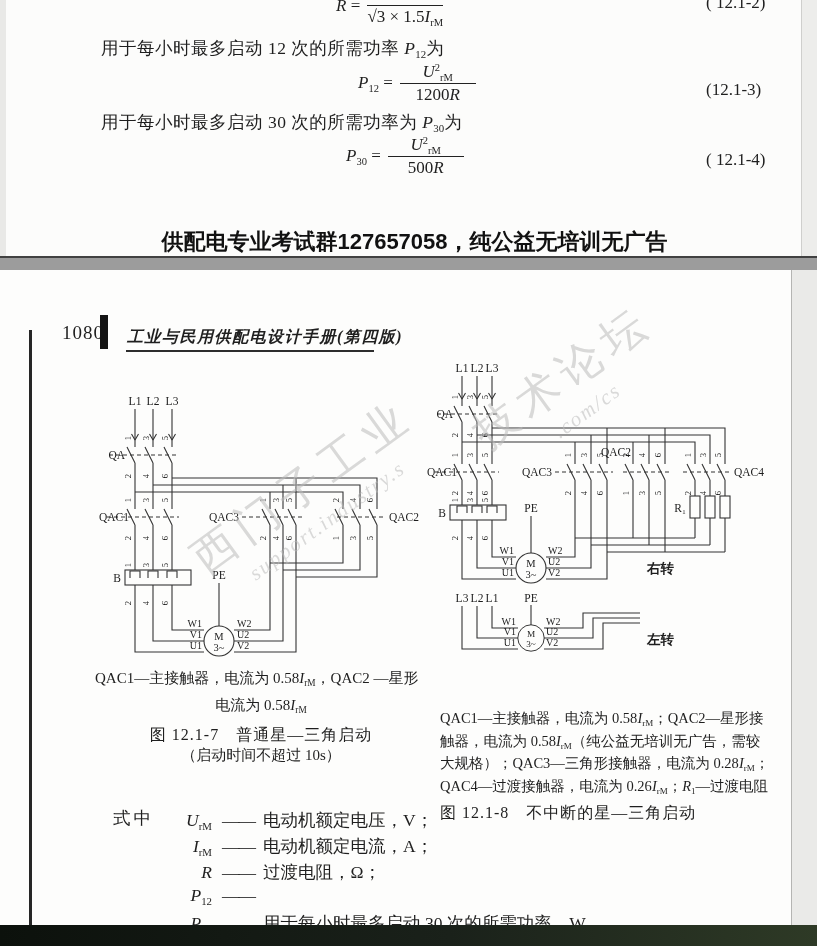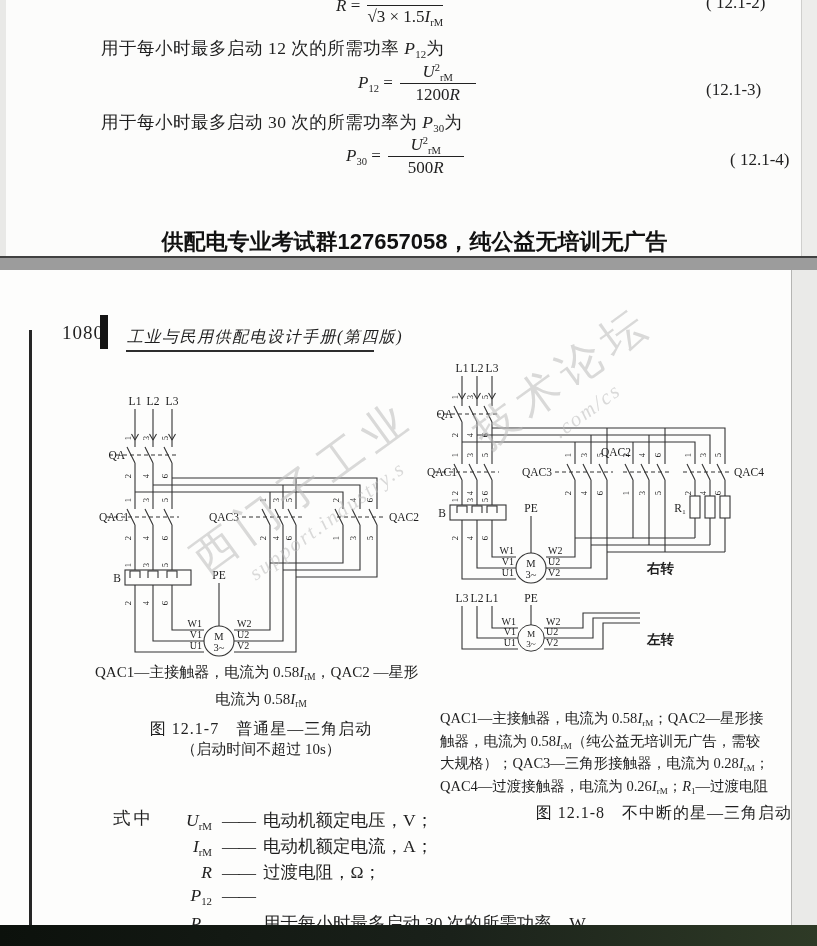--- a/index.html
+++ b/index.html
@@ -21,32 +21,32 @@
   .frac .den{padding-top:1px;text-align:center;}
   .eqno{position:absolute;font-size:17px;white-space:nowrap;}
   .seg-v{font-style:italic;}
   .seg-b{font-size:.62em;vertical-align:-.35em;letter-spacing:0;}
   .seg-p{font-size:.62em;vertical-align:.55em;letter-spacing:0;}
   
   .banner{position:absolute;left:0;top:227px;width:817px;text-align:center;
           font-family:"Liberation Sans","DejaVu Sans",sans-serif;font-weight:bold;font-size:22px;color:#111;}
   .page-no{position:absolute;left:62px;top:322px;font-size:19px;letter-spacing:1px;}
   .header-bar{position:absolute;left:100px;top:315px;width:8px;height:34px;background:#141414;}
-  .header-title{position:absolute;left:127px;top:327px;font-size:16px;font-style:italic;font-weight:normal;letter-spacing:1.5px;white-space:nowrap;}
+  .header-title{position:absolute;left:127px;top:327px;font-size:16px;font-style:italic;font-weight:bold;letter-spacing:1.5px;white-space:nowrap;}
   .header-rule{position:absolute;left:126px;top:350px;width:248px;height:2px;background:#2d2d2d;}
   .spine{position:absolute;left:29px;top:330px;width:3px;height:595px;background:#262626;}
   
-  .fig-note{position:absolute;font-size:15px;line-height:21.5px;}
+  .fig-note{position:absolute;font-size:15px;line-height:21.5px;margin-top:6px;}
   .fig-note .nl{white-space:nowrap;}
   .fig-note .center{text-align:center;}
   .fig-note .ft{text-align:center;font-size:16px;margin-top:2px;letter-spacing:1px;}
   .fig-note .fs{text-align:center;font-size:15px;}
   .fig-note2{position:absolute;font-size:14.5px;line-height:17.5px;margin-top:46px;}
   .fig-note2 .nl{white-space:nowrap;}
-  .fig-note2 .ft{text-align:right;font-size:16px;margin-top:3px;letter-spacing:1px;}
+  .fig-note2 .ft{text-align:left;font-size:16px;margin-top:3px;letter-spacing:1px;}
   
   .legend{position:absolute;left:150px;top:808px;width:600px;}
   .legend-prefix{position:absolute;left:113px;top:806px;font-size:17.5px;letter-spacing:3px;}
   .lrow{display:flex;height:25.8px;align-items:baseline;font-size:17.5px;}
   .lrow .sym{width:62px;text-align:right;}
   .lrow .dash{padding:0 8px 0 10px;letter-spacing:-1px;}
   .lrow .desc{white-space:nowrap;}
   
   svg{position:absolute;overflow:visible;}
   svg path,svg rect,svg circle,svg line{stroke:#333;fill:none;stroke-width:1.1;}
@@ -91,21 +91,21 @@
 
     <div class="para" style="left:95px;top:110px;"><span>用于每小时最多启动 30 次的所需功率为 </span><span class="seg-v">P</span><span class="seg-b">30</span><span>为</span></div>
 
     <div class="formula" style="left:340px;top:135px;">
       <span><span class="seg-v">P</span><span class="seg-b">30</span><span> =</span></span>
       <span class="frac">
         <span class="num"><span class="seg-v">U</span><span class="seg-p">2</span><span class="seg-b">rM</span></span>
         <span class="den"><span>500</span><span class="seg-v">R</span></span>
       </span>
     </div>
-    <div class="eqno" style="left:700px;top:150px;margin-left:24px;">( 12.1-4)</div>
+    <div class="eqno" style="left:700px;top:150px;">( 12.1-4)</div>
 
     <div class="banner">供配电专业考试群127657058，纯公益无培训无广告</div>
   </div>
 
   <div class="divider"></div>
   <div class="right-strip-upper"></div>
 
   <div class="lower-section"></div>
   <div class="right-strip-lower"></div>
   <div class="spine"></div>

